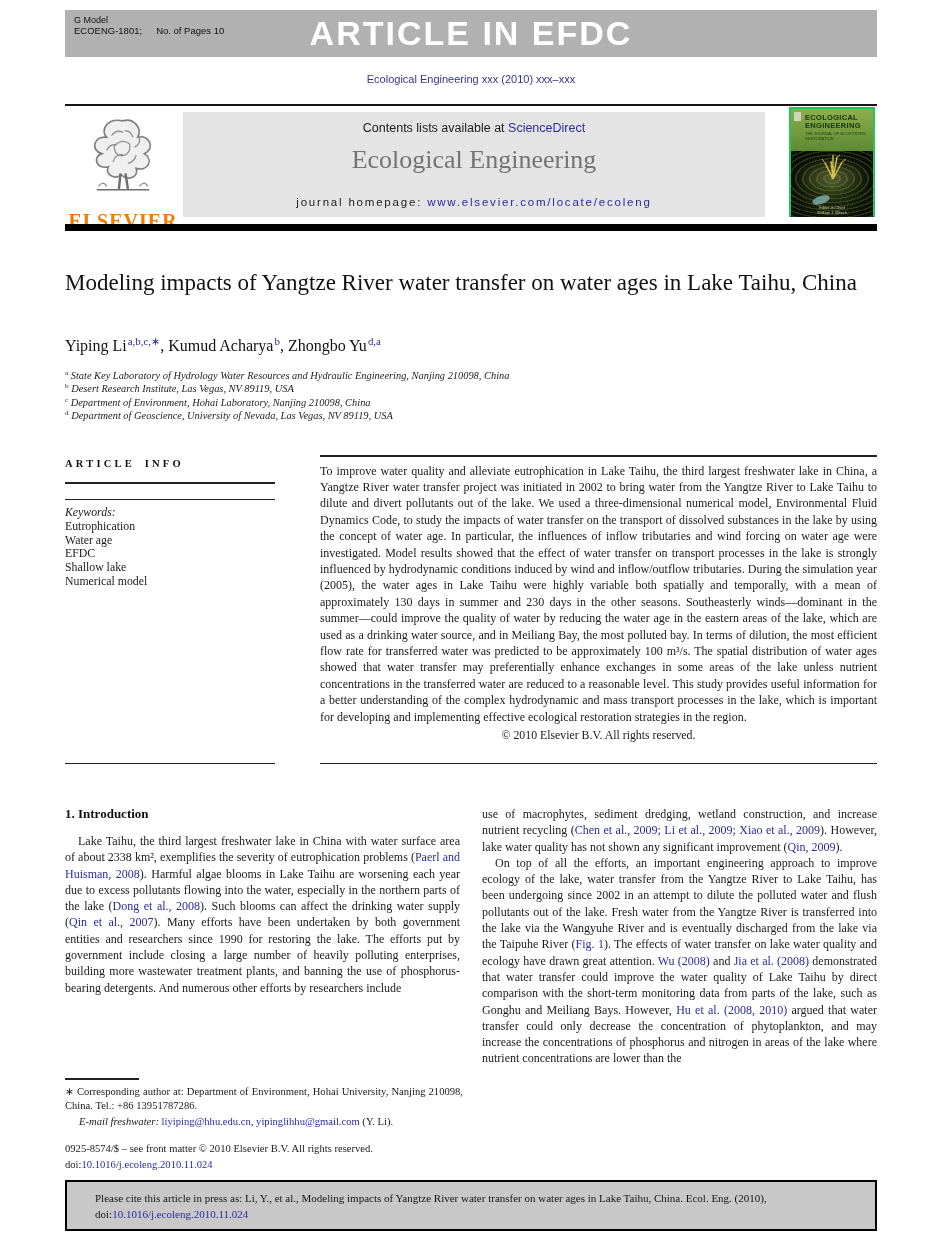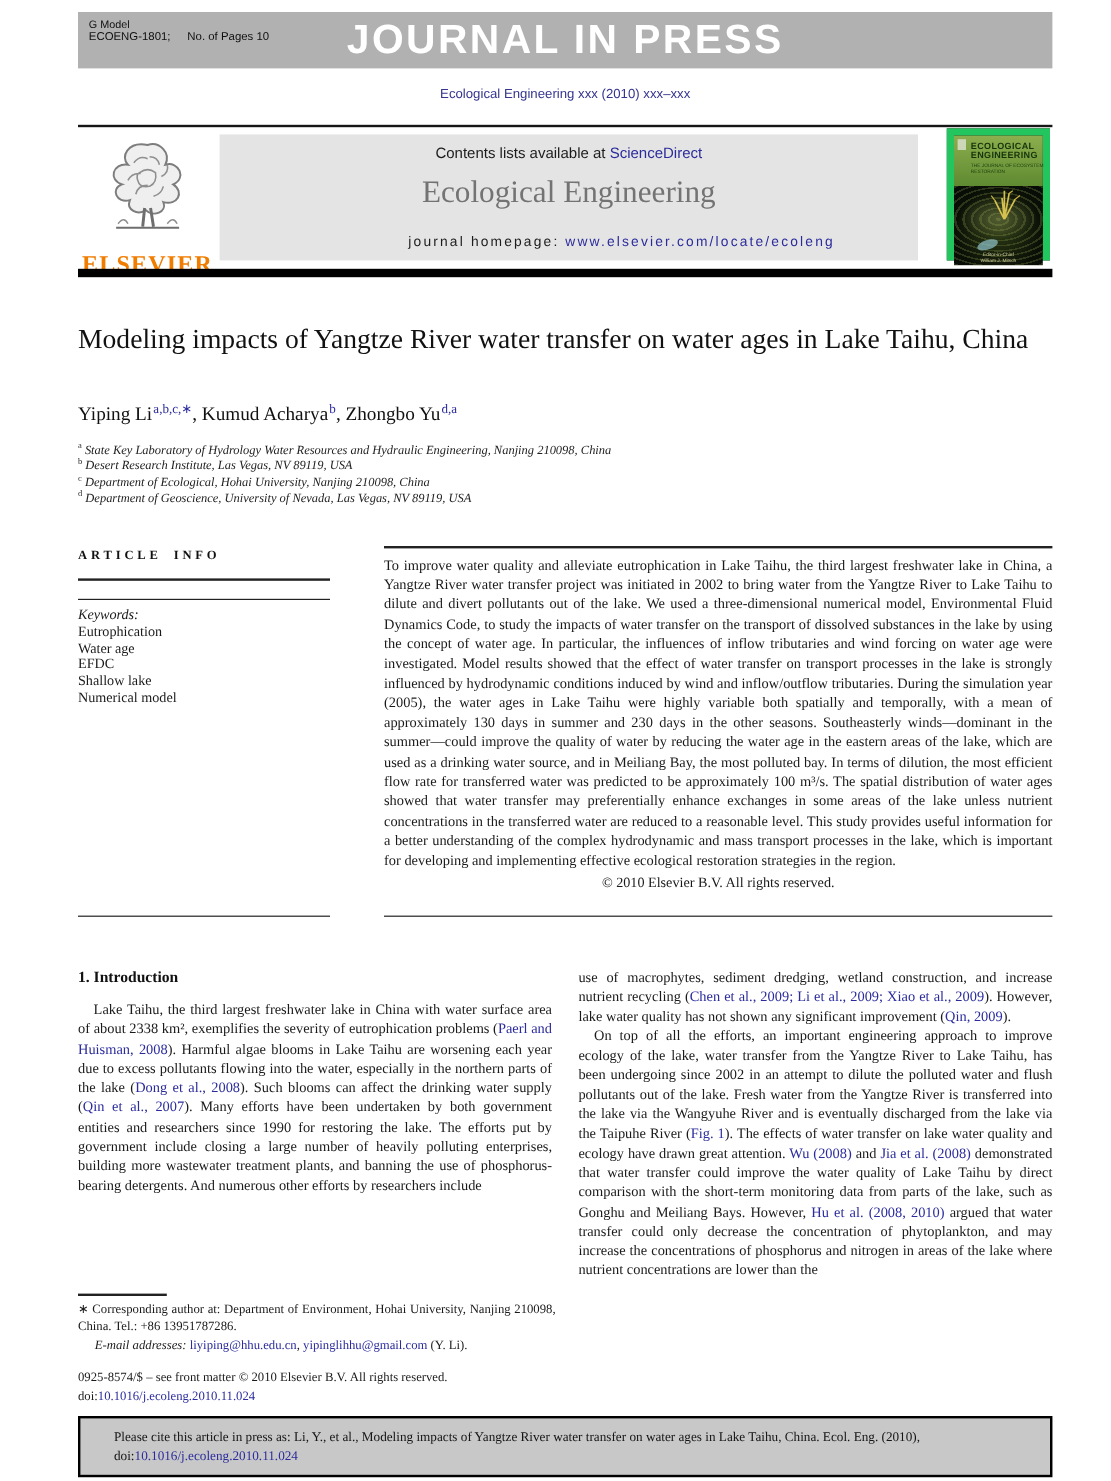--- a/index.html
+++ b/index.html
@@ -22,22 +22,22 @@
 
   
   .logo{left:65px;top:111px;width:116px;height:107px;text-align:center;}
   .logo svg{display:block;margin:0 auto;}
   .wordmark{font-size:20px;font-weight:bold;color:#f07c00;letter-spacing:1px;margin-top:17px;}
   .infobox{left:183px;top:112px;width:582px;height:105px;background:#e4e4e4;}
   .contents-line{position:absolute;top:9px;width:100%;text-align:center;
         font-family:"Liberation Sans",sans-serif;font-size:12.5px;color:#1c1c1c;}
   .jtitle{position:absolute;top:33px;width:100%;text-align:center;font-size:26px;color:#737373;}
   .homepage-line{position:absolute;bottom:9px;width:100%;text-align:center;
-        font-family:"Liberation Sans",sans-serif;font-size:11.5px;letter-spacing:1.8px;color:#1c1c1c;padding-left:44px;}
-  .cover{left:789px;top:107px;width:86px;height:110px;border:6px solid #22c55e;box-sizing:border-box;background:#0a0f08;}
+        font-family:"Liberation Sans",sans-serif;font-size:11.5px;letter-spacing:1.8px;color:#1c1c1c;}
+  .cover{left:789px;top:107px;width:86px;height:110px;border:2px solid #22c55e;box-sizing:border-box;background:#0a0f08;}
   .cover-top{position:relative;width:100%;height:42px;background:linear-gradient(#8cae4e,#5f8a31);}
   .cover-chip{position:absolute;left:3px;top:3px;width:7px;height:9px;background:#dfe4d5;opacity:.8;}
   .cover-title{position:absolute;left:14px;top:5px;font-family:"Liberation Sans",sans-serif;
         font-weight:bold;font-size:7.5px;line-height:8px;color:#16350b;letter-spacing:.3px;}
   .cover-sub{position:absolute;left:14px;top:23px;width:64px;font-family:"Liberation Sans",sans-serif;
         font-size:4px;line-height:4.5px;color:#1e4210;}
   .cover-photo{position:relative;width:100%;height:66px;
         background:
          radial-gradient(ellipse 70% 45% at 50% 40%, rgba(190,200,120,.30), rgba(20,30,10,0) 62%),
          repeating-radial-gradient(ellipse 80% 55% at 50% 42%, rgba(150,165,85,.25) 0 2px, rgba(0,0,0,0) 2px 7px),
@@ -94,21 +94,21 @@
 </head>
 <body>
 
 <div id="page">
 
   <div class="abs banner">
     <div class="banner-left">
       <div class="gmodel">G Model</div>
       <div class="msref"><span>ECOENG-1801;</span><span class="sp"></span><span>No. of Pages 10</span></div>
     </div>
-    <div class="banner-title">JOURNAL IN PRESS</div>
+    <div class="banner-title">ARTICLE IN EFDC</div>
   </div>
 
   <div class="abs citeline">Ecological Engineering xxx (2010) xxx–xxx</div>
   <div class="abs rule1"></div>
 
   <div class="abs logo">
     <span>
       <svg width="84" height="82" viewBox="0 0 100 100">
         <path d="M50 12 C30 8 22 24 30 32 C14 30 10 48 24 52 C12 56 18 72 32 68 C28 78 40 84 48 78 C56 86 70 80 66 70 C80 74 88 60 76 52 C90 46 82 28 68 32 C74 20 62 8 50 12 Z" fill="#efefef" stroke="#7d7d7d" stroke-width="2"></path>
         <path d="M36 30 q6 -8 14 -4 M30 48 q4 -8 13 -7 M38 62 q2 -9 12 -9 M56 64 q8 -2 10 -10 M64 44 q8 -4 6 -12 M52 24 q8 0 10 8 M42 40 q8 -6 16 0 q2 10 -6 14 q-10 2 -12 -6 q-2 -6 2 -8" fill="none" stroke="#8f8f8f" stroke-width="1.6"></path>
@@ -149,21 +149,21 @@
   </div>
 
   <div class="abs blackbar"></div>
 
   <div class="abs atitle">Modeling impacts of Yangtze River water transfer on water ages in Lake Taihu, China</div>
   <div class="abs authors"><span>Yiping Li</span><span class="sup link">a,b,c,∗</span><span>, Kumud Acharya</span><span class="sup link">b</span><span>, Zhongbo Yu</span><span class="sup link">d,a</span></div>
 
   <div class="abs affils">
     <div><span class="sup">a</span><span> State Key Laboratory of Hydrology Water Resources and Hydraulic Engineering, Nanjing 210098, China</span></div>
     <div><span class="sup">b</span><span> Desert Research Institute, Las Vegas, NV 89119, USA</span></div>
-    <div><span class="sup">c</span><span> Department of Ecological, Hohai University, Nanjing 210098, China</span></div>
+    <div><span class="sup">c</span><span> Department of Environment, Hohai Laboratory, Nanjing 210098, China</span></div>
     <div><span class="sup">d</span><span> Department of Geoscience, University of Nevada, Las Vegas, NV 89119, USA</span></div>
   </div>
 
   <div class="abs infocol">
     <div class="colhead">ARTICLE INFO</div>
     <div class="hr"></div>
     <div class="infogap"></div>
     <div class="hr"></div>
     <div class="infotext">
       <div class="lab">Keywords:</div>
@@ -186,21 +186,21 @@
     <p class="para indent"><span>Lake Taihu, the third largest freshwater lake in China with water surface area of about 2338 km², exemplifies the severity of eutrophication problems (</span><span class="link">Paerl and Huisman, 2008</span><span>). Harmful algae blooms in Lake Taihu are worsening each year due to excess pollutants flowing into the water, especially in the northern parts of the lake (</span><span class="link">Dong et al., 2008</span><span>). Such blooms can affect the drinking water supply (</span><span class="link">Qin et al., 2007</span><span>). Many efforts have been undertaken by both government entities and researchers since 1990 for restoring the lake. The efforts put by government include closing a large number of heavily polluting enterprises, building more wastewater treatment plants, and banning the use of phosphorus-bearing detergents. And numerous other efforts by researchers include</span></p>
   </div>
   <div class="abs colR">
     <p class="para"><span>use of macrophytes, sediment dredging, wetland construction, and increase nutrient recycling (</span><span class="link">Chen et al., 2009; Li et al., 2009; Xiao et al., 2009</span><span>). However, lake water quality has not shown any significant improvement (</span><span class="link">Qin, 2009</span><span>).</span></p>
     <p class="para indent"><span>On top of all the efforts, an important engineering approach to improve ecology of the lake, water transfer from the Yangtze River to Lake Taihu, has been undergoing since 2002 in an attempt to dilute the polluted water and flush pollutants out of the lake. Fresh water from the Yangtze River is transferred into the lake via the Wangyuhe River and is eventually discharged from the lake via the Taipuhe River (</span><span class="link">Fig. 1</span><span>). The effects of water transfer on lake water quality and ecology have drawn great attention. </span><span class="link">Wu (2008)</span><span> and </span><span class="link">Jia et al. (2008)</span><span> demonstrated that water transfer could improve the water quality of Lake Taihu by direct comparison with the short-term monitoring data from parts of the lake, such as Gonghu and Meiliang Bays. However, </span><span class="link">Hu et al. (2008, 2010)</span><span> argued that water transfer could only decrease the concentration of phytoplankton, and may increase the concentrations of phosphorus and nitrogen in areas of the lake where nutrient concentrations are lower than the</span></p>
   </div>
 
   <div class="abs footnote">
     <div class="fnrule"></div>
     <div class="fn1">∗ Corresponding author at: Department of Environment, Hohai University, Nanjing 210098, China. Tel.: +86 13951787286.</div>
-    <div class="fn2"><span class="it">E-mail addresses: </span><span class="link">liyiping@hhu.edu.cn</span><span>, </span><span class="link">yipinglihhu@gmail.com</span><span> (Y. Li).</span></div>
+    <div class="fn2"><span class="it">E-mail freshwater: </span><span class="link">liyiping@hhu.edu.cn</span><span>, </span><span class="link">yipinglihhu@gmail.com</span><span> (Y. Li).</span></div>
     <div class="issn">0925-8574/$ – see front matter © 2010 Elsevier B.V. All rights reserved.</div>
     <div class="doiline"><span>doi:</span><span class="link">10.1016/j.ecoleng.2010.11.024</span></div>
   </div>
 
   <div class="abs citebox">
     <div class="citetext"><span>Please cite this article in press as: Li, Y., et al., Modeling impacts of Yangtze River water transfer on water ages in Lake Taihu, China. Ecol. Eng. (2010), doi:</span><span class="link">10.1016/j.ecoleng.2010.11.024</span></div>
   </div>
 
 </div>
 

